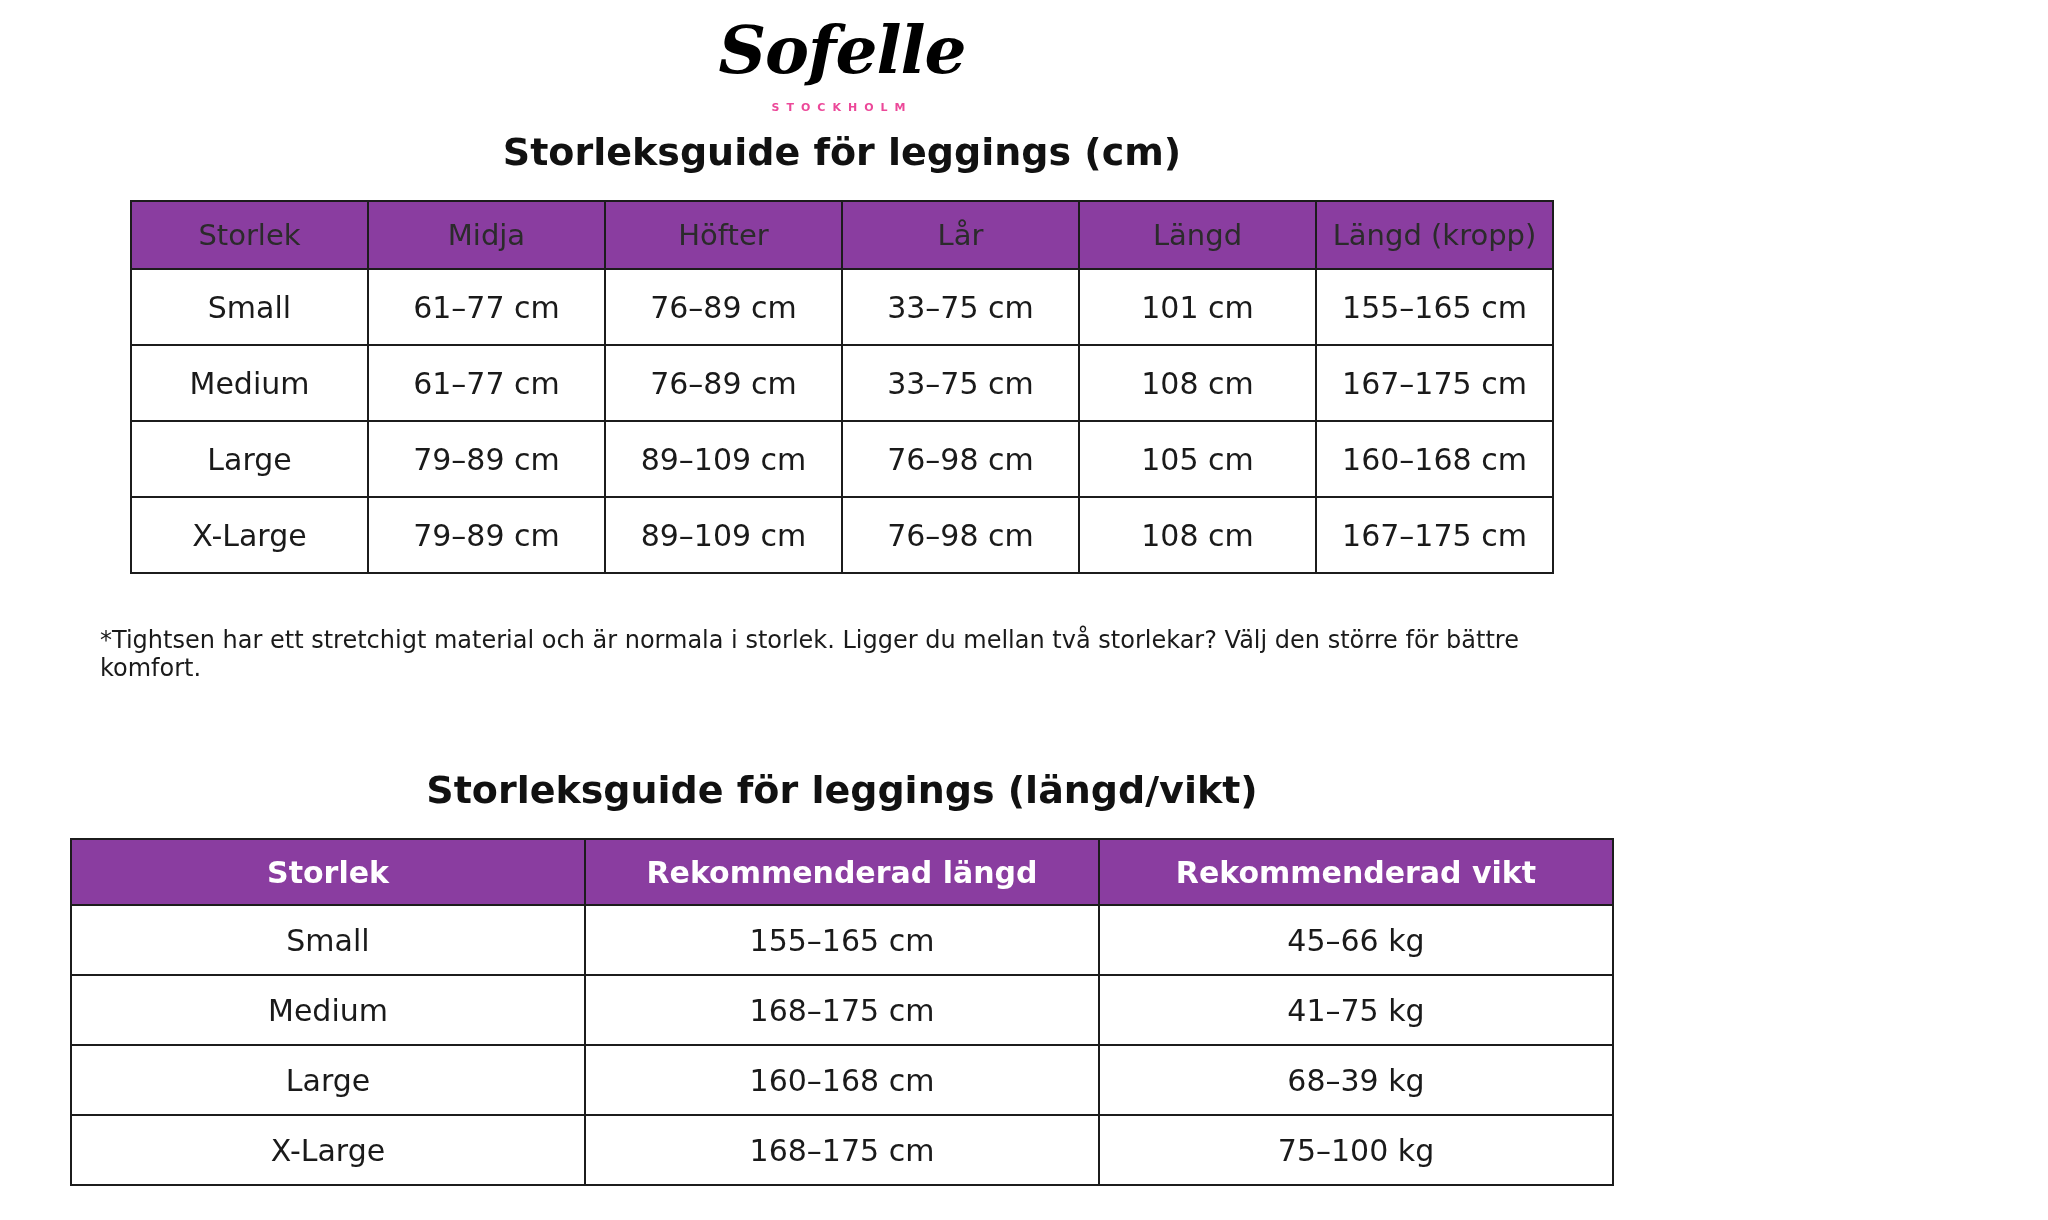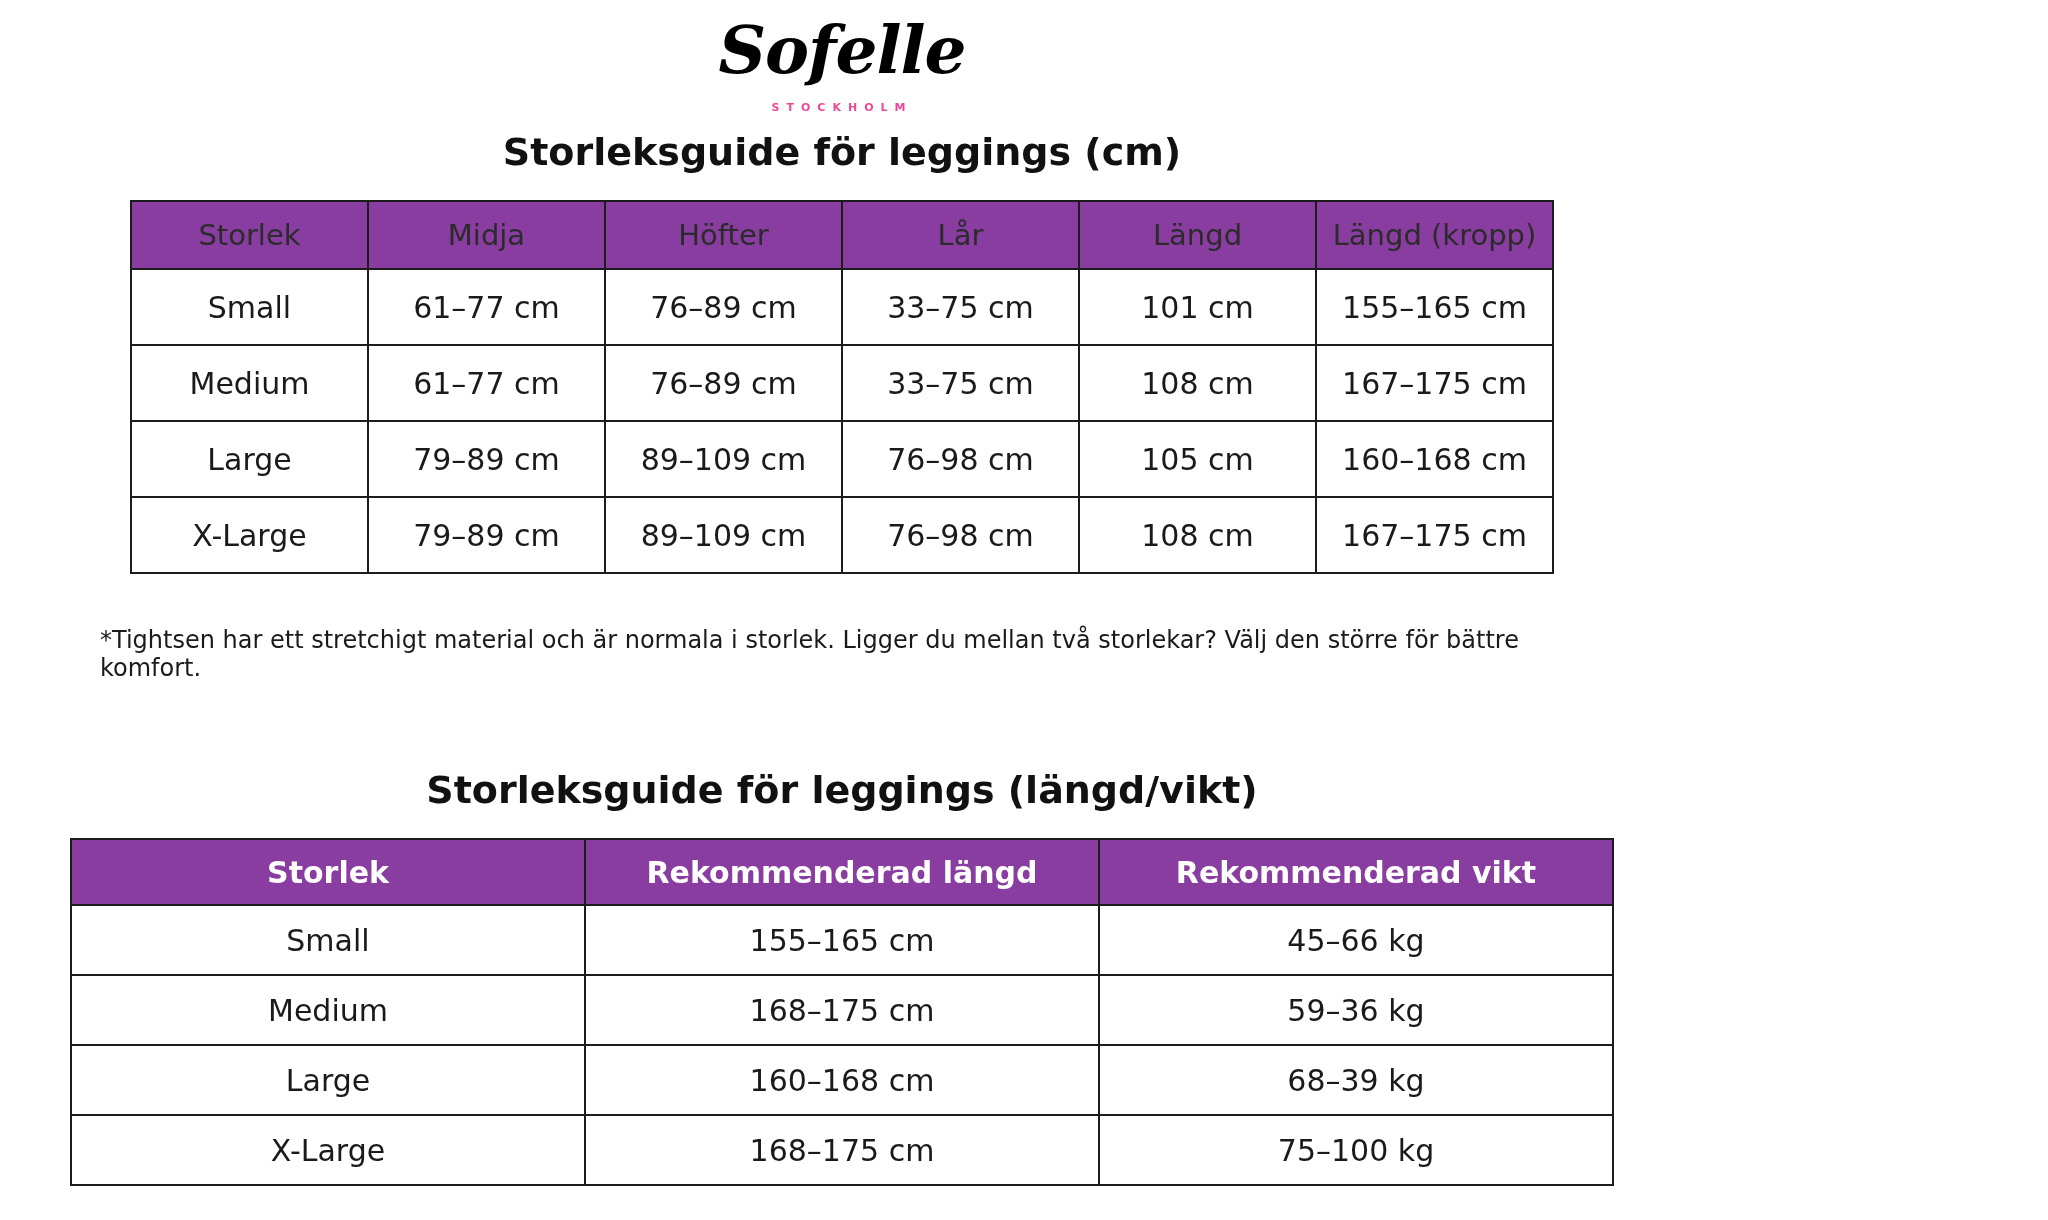--- a/index.html
+++ b/index.html
@@ -200,21 +200,21 @@
       </thead>
       <tbody>
         <tr>
           <td>Small</td>
           <td>155–165 cm</td>
           <td>45–66 kg</td>
         </tr>
         <tr>
           <td>Medium</td>
           <td>168–175 cm</td>
-          <td>59–36 kg</td>
+          <td>41–75 kg</td>
         </tr>
         <tr>
           <td>Large</td>
           <td>160–168 cm</td>
           <td>68–39 kg</td>
         </tr>
         <tr>
           <td>X-Large</td>
           <td>168–175 cm</td>
           <td>75–100 kg</td>

